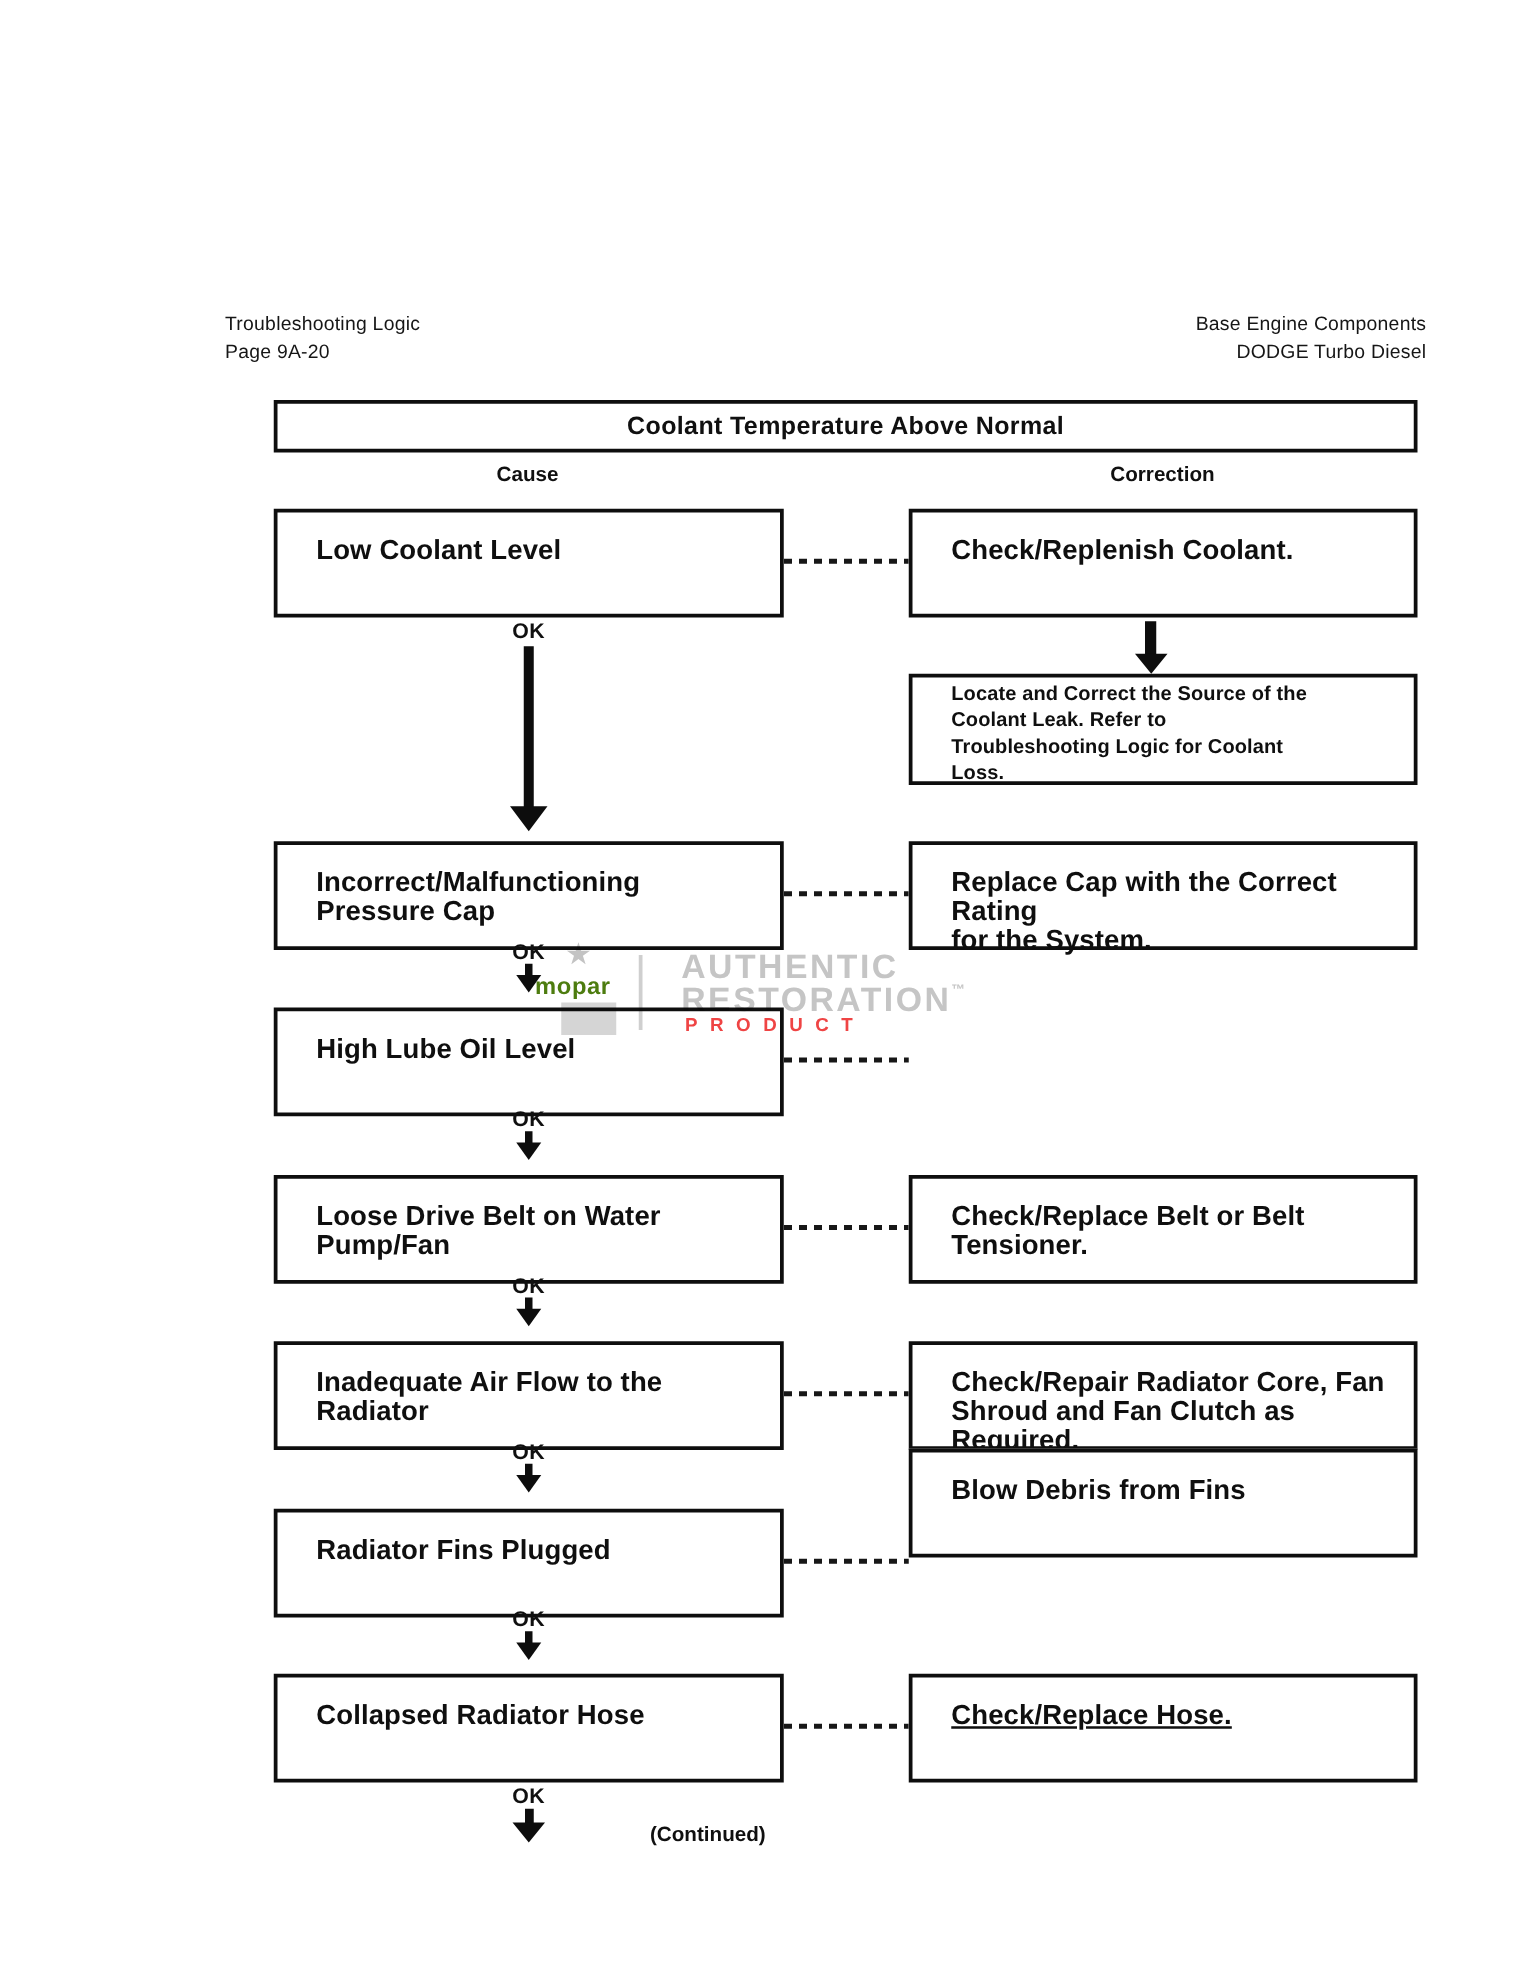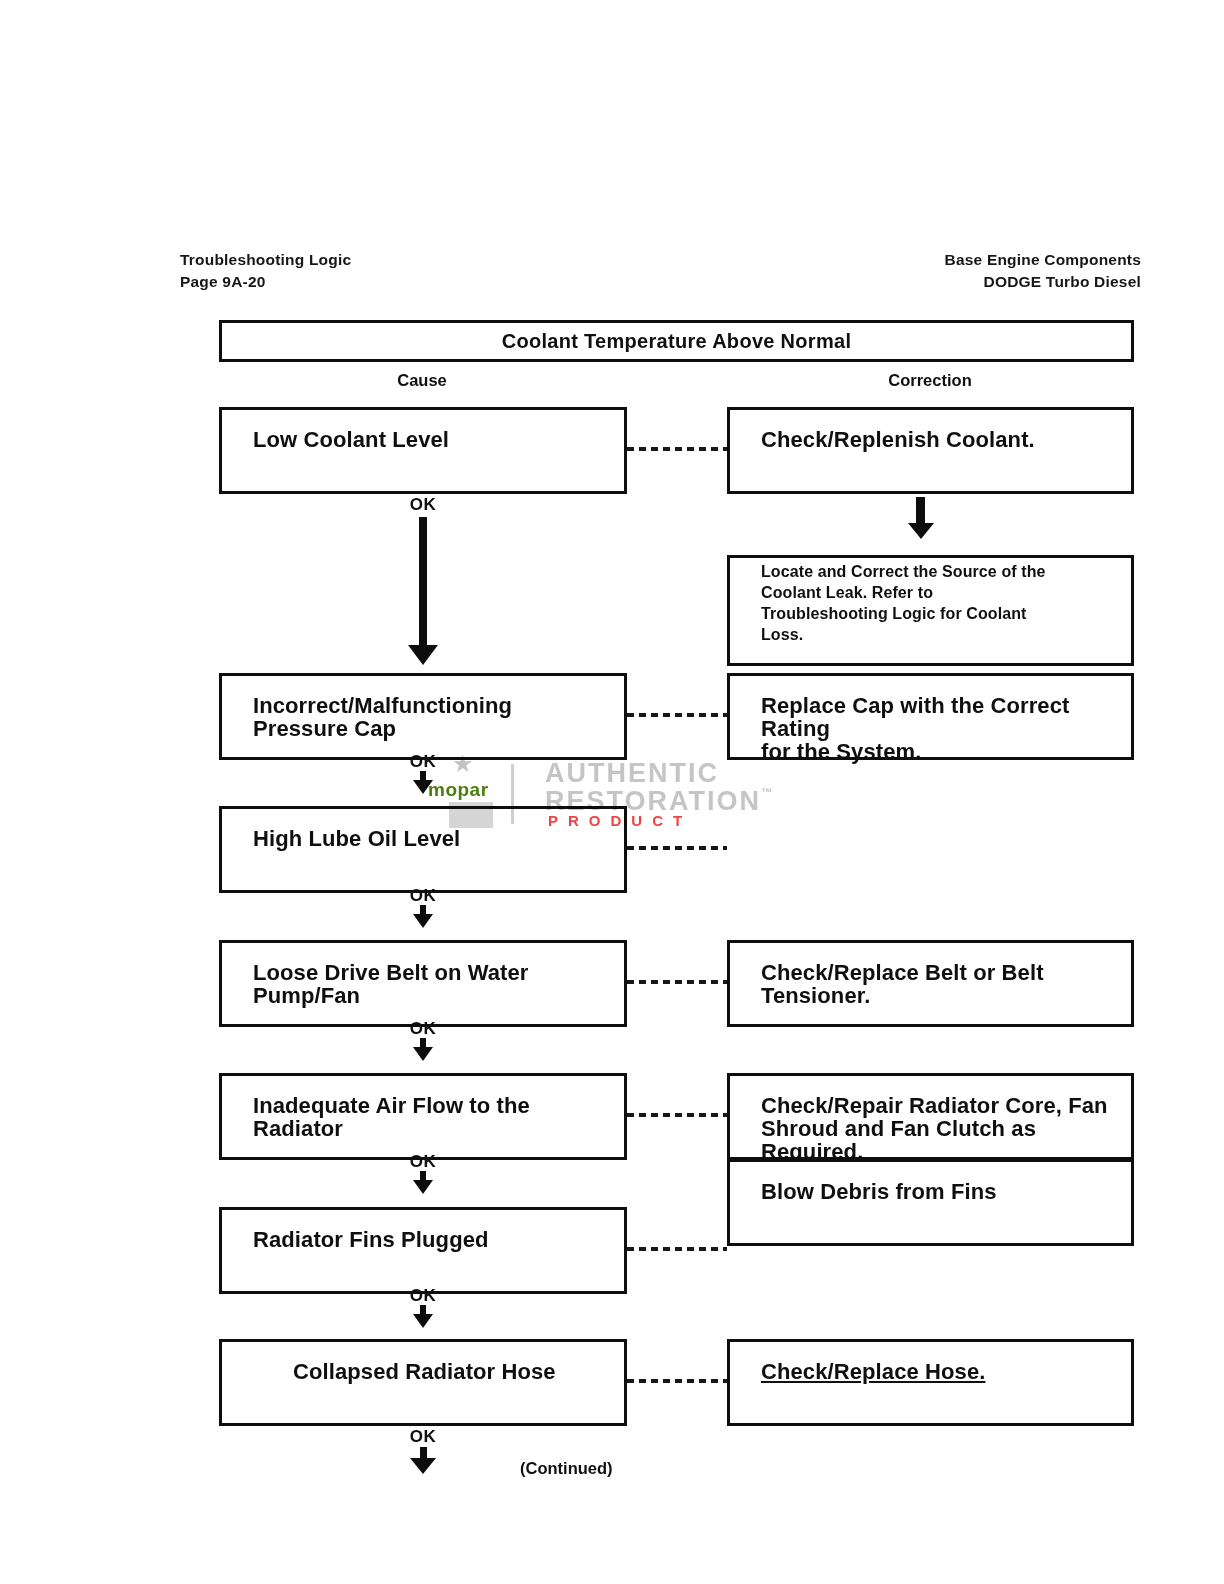--- a/index.html
+++ b/index.html
@@ -6,21 +6,21 @@
   .page{
     position:relative;
     width:1224px;height:1584px;
     background:#ffffff;
     overflow:hidden;
     font-family:"Liberation Sans","DejaVu Sans",sans-serif;
     color:#101010;
   }
   .abs{position:absolute;}
   
-  .hdr{font-size:15.5px;font-weight:700;line-height:22px;color:#161616;letter-spacing:.2px;}
+  .hdr{font-size:15.5px;font-weight:400;line-height:22px;color:#161616;letter-spacing:.2px;}
   .hdr-right{text-align:right;}
   
   .title-box{
     left:219px;top:320px;width:915px;height:42px;
     border:3px solid #0e0e0e;background:#fff;box-sizing:border-box;
     text-align:center;z-index:2;
   }
   .title-box .t{display:block;line-height:36px;font-size:20px;font-weight:700;letter-spacing:.3px;}
   .col-label{font-size:16.5px;font-weight:700;text-align:center;z-index:2;}
   
@@ -28,21 +28,21 @@
     border:3px solid #0e0e0e;background:#ffffff;box-sizing:border-box;
     height:87px;z-index:2;
   }
   .fbox .txt{
     display:block;padding:18px 22px 0 31px;
     font-size:22px;font-weight:700;line-height:23px;
     white-space:pre-line;color:#0f0f0f;letter-spacing:.1px;
   }
   .lbox{left:219px;width:408px;}
   .rbox{left:727px;width:407px;}
-  .fu-box{left:727px;top:539px;width:407px;height:111px;z-index:2;margin-top:16px;}
+  .fu-box{left:727px;top:539px;width:407px;height:89px;z-index:2;}
   .fu-box .txt{padding:3px 18px 0 31px;line-height:21px;font-size:16px;}
   
   .dash{
     height:4px;left:627px;width:100px;z-index:2;
     background:repeating-linear-gradient(90deg,#171717 0 7px,transparent 7px 12px);
   }
   
   .ok{width:60px;text-align:center;font-size:17px;font-weight:700;z-index:3;letter-spacing:.5px;}
   .shaft{background:#0d0d0d;z-index:3;}
   .tri{width:0;height:0;z-index:3;}
@@ -149,21 +149,21 @@
     <span class="txt">Radiator Fins Plugged</span>
   </div>
   <div class="abs dash" style="top:1247px;"></div>
   <div class="abs fbox rbox" style="top:1159px;">
     <span class="txt">Blow Debris from Fins</span>
   </div>
   <div class="abs ok" style="left:393px;top:1286px;">OK</div>
   <div class="abs shaft" style="left:420px;top:1305px;width:6px;height:10px;"></div>
   <div class="abs tri tri-sm" style="left:413px;top:1314px;"></div>
 
-  <div class="abs fbox lbox" style="top:1339px;padding-left:40px;">
+  <div class="abs fbox lbox" style="top:1339px;">
     <span class="txt">Collapsed Radiator Hose</span>
   </div>
   <div class="abs dash" style="top:1379px;"></div>
   <div class="abs fbox rbox" style="top:1339px;text-decoration:underline;">
     <span class="txt">Check/Replace Hose.</span>
   </div>
   <div class="abs ok" style="left:393px;top:1427px;">OK</div>
   <div class="abs shaft" style="left:420px;top:1447px;width:7px;height:12px;"></div>
   <div class="abs tri tri-md" style="left:410px;top:1458px;"></div>
   <div class="abs continued" style="left:520px;top:1437px;margin-top:22px;">(Continued)</div>

